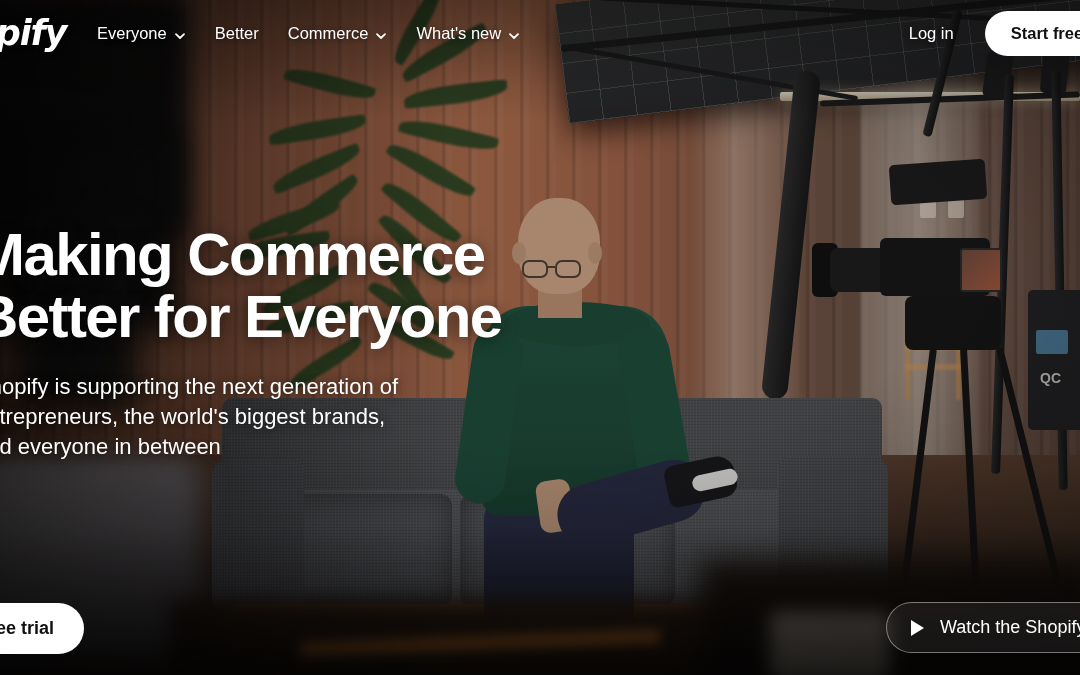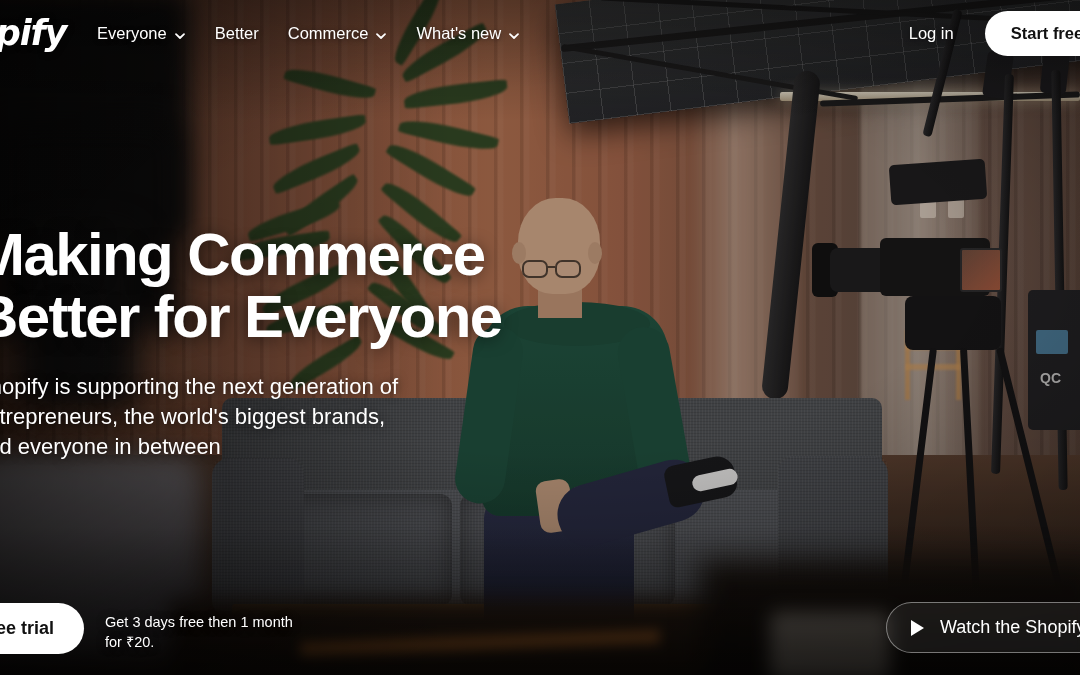--- a/index.html
+++ b/index.html
@@ -443,23 +443,19 @@
   </div>
 
   <div class="hero">
     <div class="headline">Making Commerce</div>
     <div class="headline">Better for Everyone</div>
     <div class="subhead">Shopify is supporting the next generation of entrepreneurs, the world's biggest brands, and everyone in between</div>
   </div>
 
   <div class="bottom">
     <button class="cta-trial">Start free trial</button>
-    <div class="trial-note">
-      <span>Get 3 days free then 1 month</span>
-      <span>for ₹20.</span>
-    </div>
     <button class="watch-btn">
       <span class="play-tri"></span>
       <span>Watch the Shopify Story</span>
     </button>
   </div>
 
 </div>
 
 </body></html>

